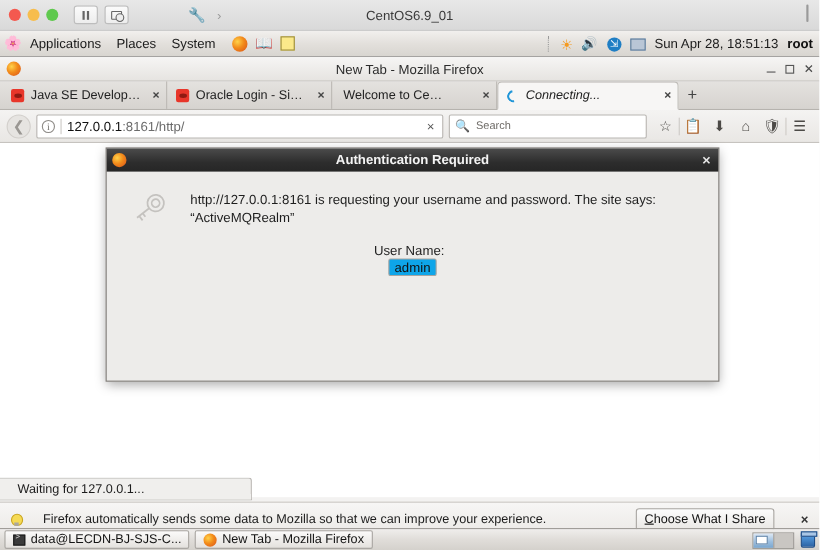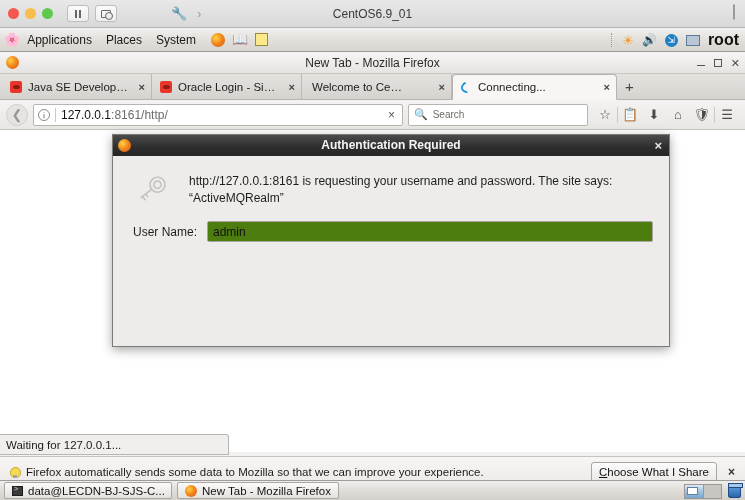--- a/index.html
+++ b/index.html
@@ -59,21 +59,21 @@
     display: flex; align-items: center;
     font-size: 12px; color: #1a1a1a;
   }
   .gnome-menu { padding: 0 7px; line-height: 24px; cursor: default; }
   .gnome-launchers { display: flex; align-items: center; gap: 7px; margin-left: 8px; }
   .gnome-right {
     position: absolute; right: 6px; top: 0; height: 24px;
     display: flex; align-items: center; gap: 8px;
   }
   .gnome-clock { font-size: 12px; color: #1b1b1b; }
-  .gnome-user { font-size: 16px; font-weight: bold; color: #111; }
+  .gnome-user { font-size: 12px; font-weight: bold; color: #111; }
   .sep-dots { width: 3px; height: 14px; border-left: 1px dotted #9a9a9a; }
 
   
   .ff-window {
     position: absolute; left: 0; top: 52px; width: 745px; height: 404px;
     background: #f3f2f1;
   }
   .ff-titlebar {
     height: 22px; position: relative;
     background: linear-gradient(to bottom, #f6f5f4, #e6e4e1);
@@ -169,21 +169,20 @@
 
   
   .ff-content { position: relative; height: 322px; background: #fff; }
 
   
   .dialog {
     position: absolute; left: 96px; top: 134px; width: 558px; height: 213px;
     background: #edecea;
     border: 1px solid #7d7a76;
     box-shadow: 0 3px 10px rgba(0,0,0,0.35);
-    margin-left: 16px;
   }
   .dlg-titlebar {
     height: 21px; position: relative;
     background: linear-gradient(to bottom, #4b4b4b 0%, #2d2d2d 60%, #262626 100%);
     display: flex; align-items: center; padding: 0 5px;
   }
   .dlg-fav {
     width: 13px; height: 13px; border-radius: 50%;
     background: radial-gradient(circle at 35% 35%, #ffd24a 0%, #f28a1a 45%, #d8501a 100%);
     flex: none;
@@ -193,27 +192,27 @@
     color: #f4f4f4; font-size: 12px; font-weight: bold; line-height: 21px;
   }
   .dlg-close {
     position: absolute; right: 7px; top: 3px;
     color: #e8e8e8; font-size: 13px; line-height: 15px; font-weight: bold;
   }
   .dlg-body { padding: 14px 16px 0 16px; display: flex; gap: 14px; }
   .key-icon { width: 46px; flex: none; display: flex; justify-content: center; padding-top: 2px; }
   .dlg-msg { font-size: 12px; color: #1e1e1e; line-height: 17px; padding-top: 3px; }
   .dlg-form { padding: 14px 16px 0 16px; }
-  .form-row { display: flex; align-items: center; margin-bottom: 8px; }
+  .form-row { display: flex; align-items: center; margin-bottom: 8px; flex-direction: column; }
   .form-label {
     width: 78px; text-align: right; padding-right: 10px;
     font-size: 12px; color: #1e1e1e;
   }
   .form-input {
-    flex: 1; height: 21px; background: #4d7c0f;
+    flex: 1; height: 21px; background: #0ea5e9;
     border: 1px solid #a8a5a1; border-radius: 2px;
     display: flex; align-items: center; padding: 0 5px;
     font-size: 12px; color: #111;
   }
   .form-input.focused { border: 2px solid #7aadd6; padding: 0 4px; }
   .pw-dots { letter-spacing: 2px; font-size: 13px; color: #222; }
   .caret { width: 1px; height: 13px; background: #222; display: inline-block; margin-left: 1px; }
   .dlg-buttons {
     display: flex; justify-content: flex-end; gap: 8px;
     padding: 12px 16px 0 16px;
@@ -224,30 +223,30 @@
     border: 1px solid #a9a6a2; border-radius: 3px;
     display: flex; align-items: center; justify-content: center;
   }
   .dlg-btn.default { border: 2px solid #7aadd6; }
 
   
   .status-tip {
     position: absolute; left: 0; top: 434px; width: 229px; height: 21px;
     background: #f0efed; border: 1px solid #b9b6b2; border-left: none;
     border-radius: 0 3px 0 0;
-    display: flex; align-items: center; padding-left: 6px;
+    display: flex; align-items: center; padding-left: 16px;
     font-size: 11.5px; color: #1c1c1c;
   }
 
   
   .notifbar {
     position: absolute; left: 0; top: 456px; width: 745px; height: 32px;
     background: linear-gradient(to bottom, #f7f6f5, #ebe9e6);
     border-top: 1px solid #c6c3bf; border-bottom: 1px solid #bfbcb8;
-    display: flex; align-items: center; gap: 7px; padding: 0 6px;
+    display: flex; align-items: center; gap: 20px; padding: 0 6px;
   }
   .bulb {
     width: 9px; height: 11px; position: relative; flex: none; margin-left: 4px;
   }
   .bulb::before {
     content: ''; position: absolute; top: 0; left: 0;
     width: 9px; height: 9px; border-radius: 50% 50% 45% 45%;
     background: #f5da55; border: 1px solid #c9a520;
   }
   .bulb::after {
@@ -358,20 +357,21 @@
       <span style="width:14px;height:14px;border-radius:50%;background:radial-gradient(circle at 35% 35%,#ffd24a 0%,#f28a1a 45%,#d8501a 100%);display:block;"></span>
       <span style="font-size:13px;">📖</span>
       <span style="width:13px;height:13px;background:#fbe98a;border:1px solid #9a8a3a;display:block;"></span>
     </span>
     <div class="gnome-right">
       <span class="sep-dots"></span>
       <span style="color:#f59a20;font-size:13px;">☀</span>
       <span style="color:#777;font-size:12px;">🔊</span>
       <span style="width:13px;height:13px;border-radius:50%;background:#1f7ec4;color:#fff;font-size:9px;display:flex;align-items:center;justify-content:center;">⇲</span>
       <span style="width:14px;height:11px;background:#b9c6d6;border:1.3px solid #5a7a9a;display:block;"></span>
+      <span class="gnome-clock">Sun Apr 28, 18:51:13</span>
       <span class="gnome-user">root</span>
     </div>
   </div>
 
   <div class="ff-window">
 
     <div class="ff-titlebar">
       <span style="margin-left:6px;width:13px;height:13px;border-radius:50%;background:radial-gradient(circle at 35% 35%,#ffd24a 0%,#f28a1a 45%,#d8501a 100%);display:block;"></span>
       <div class="ff-title">New Tab - Mozilla Firefox</div>
       <div class="ff-wincontrols">
@@ -393,21 +393,21 @@
         <span class="fav-oracle">
             <i></i>
           </span>
         <span class="tab-label">Oracle Login - Single ...</span>
         <span class="tab-close">×</span>
       </div>
       <div class="tab" style="padding-left:10px;">
         <span class="tab-label">Welcome to CentOS</span>
         <span class="tab-close" style="margin-left:30px;">×</span>
       </div>
-      <div class="tab active" style="min-width:165px;">
+      <div class="tab active" style="min-width:165px;font-style:italic;">
         <span class="spinner"></span>
         <span class="tab-label" style="flex:1;">Connecting...</span>
         <span class="tab-close">×</span>
       </div>
       <span class="newtab-plus">+</span>
     </div>
 
     <div class="navbar">
       <span class="nav-back">❮</span>
       <div class="urlbar">

